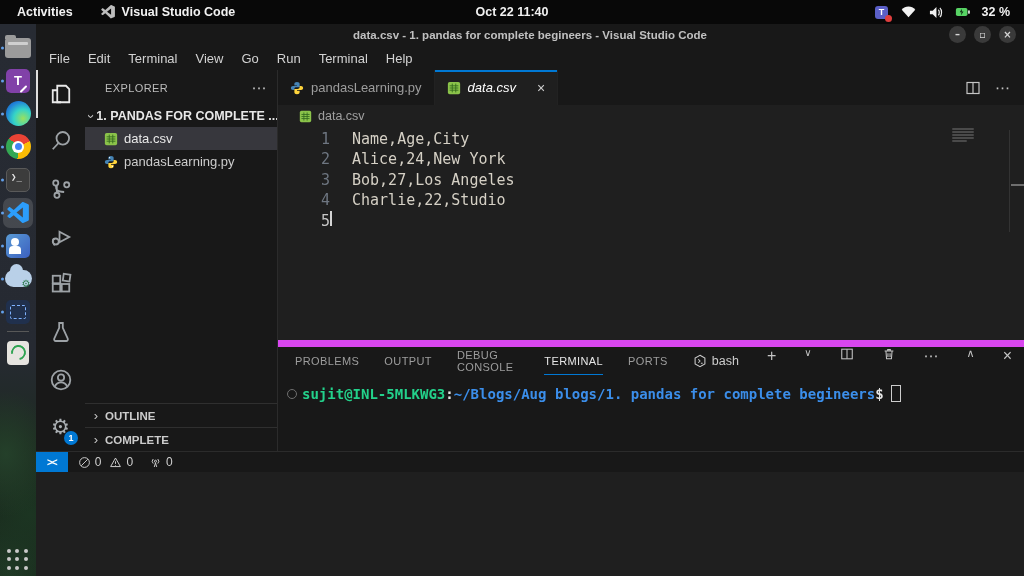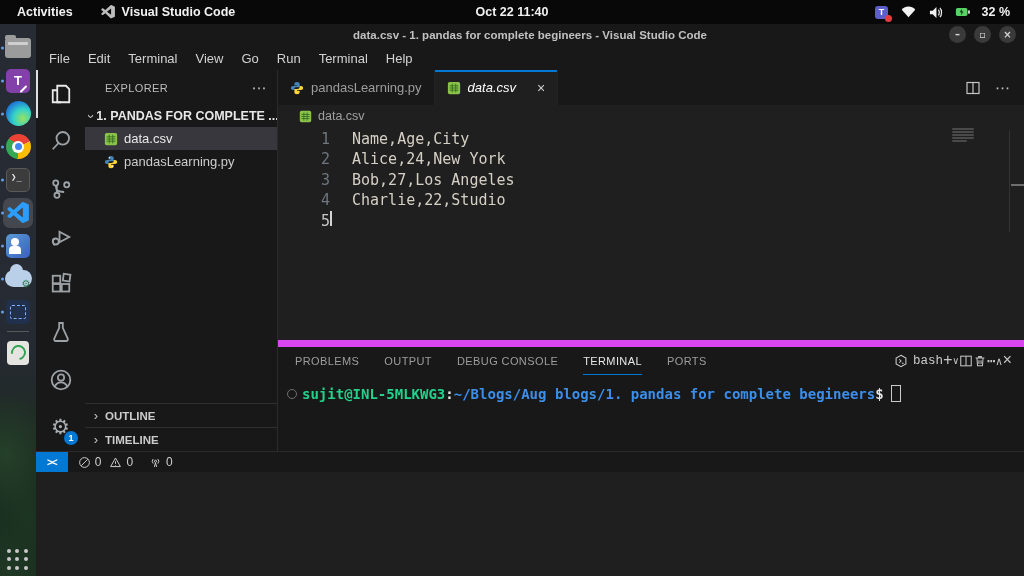--- a/index.html
+++ b/index.html
@@ -110,21 +110,21 @@
   .caret{display:inline-block;width:1.5px;height:15px;background:#d4d4d4;vertical-align:-2px;}
   .minimap{position:absolute;left:674px;top:1px;width:22px;}
   .minimap i{display:block;height:2px;margin-bottom:1px;background:#4a4a4a;border-radius:1px;}
   .ov-rule{position:absolute;left:731px;top:3px;width:1px;height:102px;background:#333;}
   .ov-slider{position:absolute;left:733px;top:57px;width:14px;height:2px;background:#6e6e6e;}
   
   .panel{flex:1;background:#181818;border-top:7px solid #d946ef;display:flex;flex-direction:column;min-height:0;}
   .panel-bar{height:28px;display:flex;align-items:stretch;padding:0 12px 0 17px;flex:0 0 auto;}
   .ptab{display:flex;align-items:center;margin-right:25px;font-size:11px;letter-spacing:.4px;color:#9d9d9d;}
   .ptab.active{color:#e7e7e7;box-shadow:inset 0 -1px 0 #0078d4;}
-  .panel-actions{margin-left:auto;display:flex;align-items:center;gap:0;color:#c5c5c5;font-size:13px;font-family:Liberation Mono, monospace;}
+  .panel-actions{margin-left:auto;display:flex;gap:28px;color:#c5c5c5;font-size:13px;}
   .panel-actions .txt{font-size:12.5px;color:#cccccc;display:flex;align-items:center;gap:5px;}
   .terminal{flex:1;padding:10px 0 0 0;font-family:"DejaVu Sans Mono",monospace;font-size:14px;font-weight:bold;color:#cccccc;}
   .prompt-row{display:flex;align-items:center;padding-left:9px;}
   .cmd-circle{width:8px;height:8px;border:1.5px solid #6f6f6f;border-radius:50%;margin-right:5px;flex:0 0 auto;}
   .t-user{color:#23d18b;}
   .t-path{color:#3b8eea;}
   .t-plain{color:#e5e5e5;}
   .t-caret{display:inline-block;width:8px;height:15px;border:1px solid #cccccc;margin-left:7px;vertical-align:-2px;}
   
   .statusbar{height:20px;background:#181818;border-top:1px solid #2b2b2b;display:flex;align-items:center;
@@ -346,21 +346,21 @@
             </svg>
           <span>pandasLearning.py</span>
         </div>
         <div class="sb-bottom">
           <div class="sb-panelrow">
             <span class="chev">›</span>
             <span>OUTLINE</span>
           </div>
           <div class="sb-panelrow">
             <span class="chev">›</span>
-            <span>TIMELINE</span>
+            <span>COMPLETE</span>
           </div>
         </div>
       </div>
 
       <div class="main">
         <div class="editor-region">
           <div class="tabbar">
             <div class="tab">
               <svg class="py-ico" viewBox="0 0 16 16">
                   <path d="M8 1c-2 0-3 .8-3 2.2V5h3v.7H3.4C2 5.7 1 6.7 1 8s1 2.3 2.4 2.3H5V8.8C5 7.5 6.2 7 7.5 7H11V3.2C11 1.8 10 1 8 1z" fill="#4584b6"></path>

